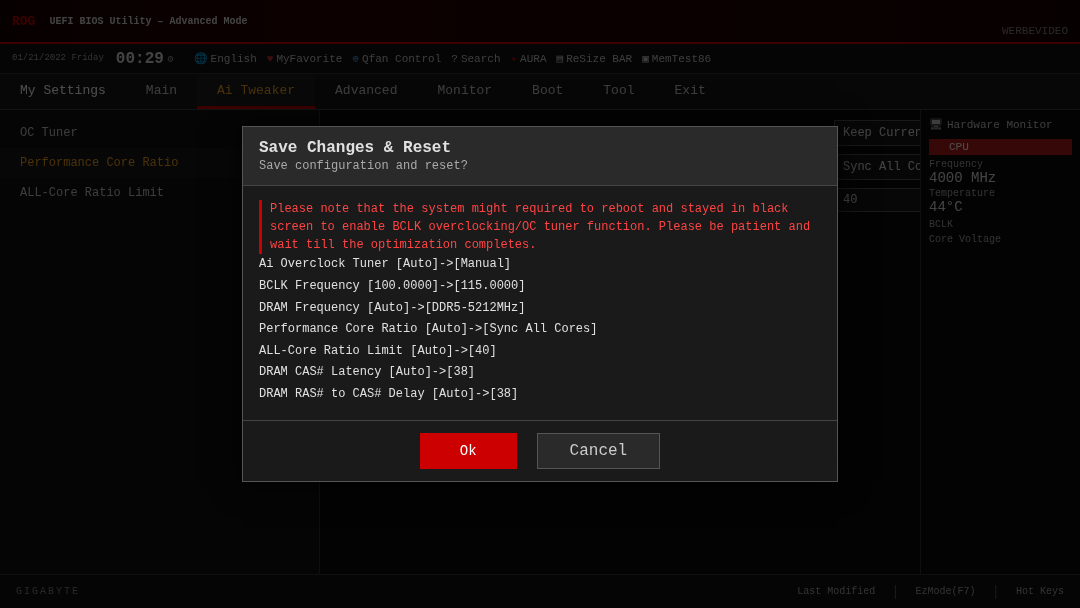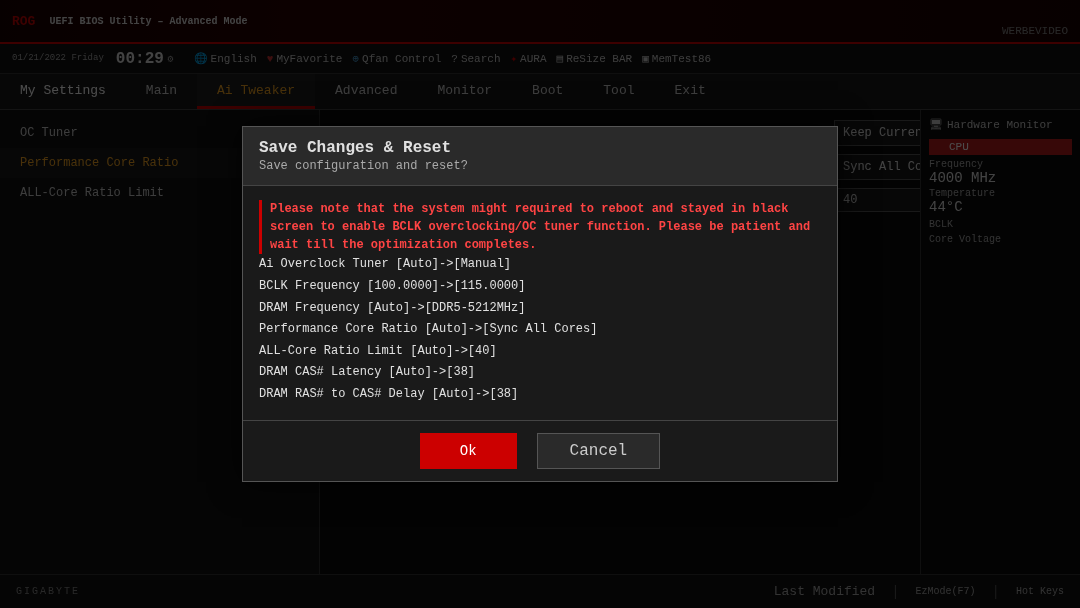--- a/index.html
+++ b/index.html
@@ -286,21 +286,21 @@
 
     .modal-body {
       padding: 14px 16px;
       max-height: 280px;
       overflow-y: auto;
     }
 
     .modal-warning {
       color: #ff4444;
       font-size: 12px;
-      font-weight: bold;
+      font-weight: normal;
       line-height: 1.5;
       border-left: 3px solid #cc0000;
       padding-left: 8px;
     }
 
     .modal-change-item {
       color: #e0e0e0;
       font-size: 12px;
       line-height: 1.8;
     }
@@ -376,21 +376,21 @@
     }
 
     .gigabyte-text {
       color: #888;
       font-size: 10px;
       letter-spacing: 2px;
     }
 
     .last-modified {
       color: #aaa;
-      font-size: 13px;
+      font-size: 10px;
     }
   </style>
 </head>
 <body>
 
 <div class="top-bar">
   <span class="rog-logo">ROG</span>
   <span class="title-text">UEFI BIOS Utility – Advanced Mode</span>
   <span class="watermark">WERBEVIDEO</span>
 </div>

